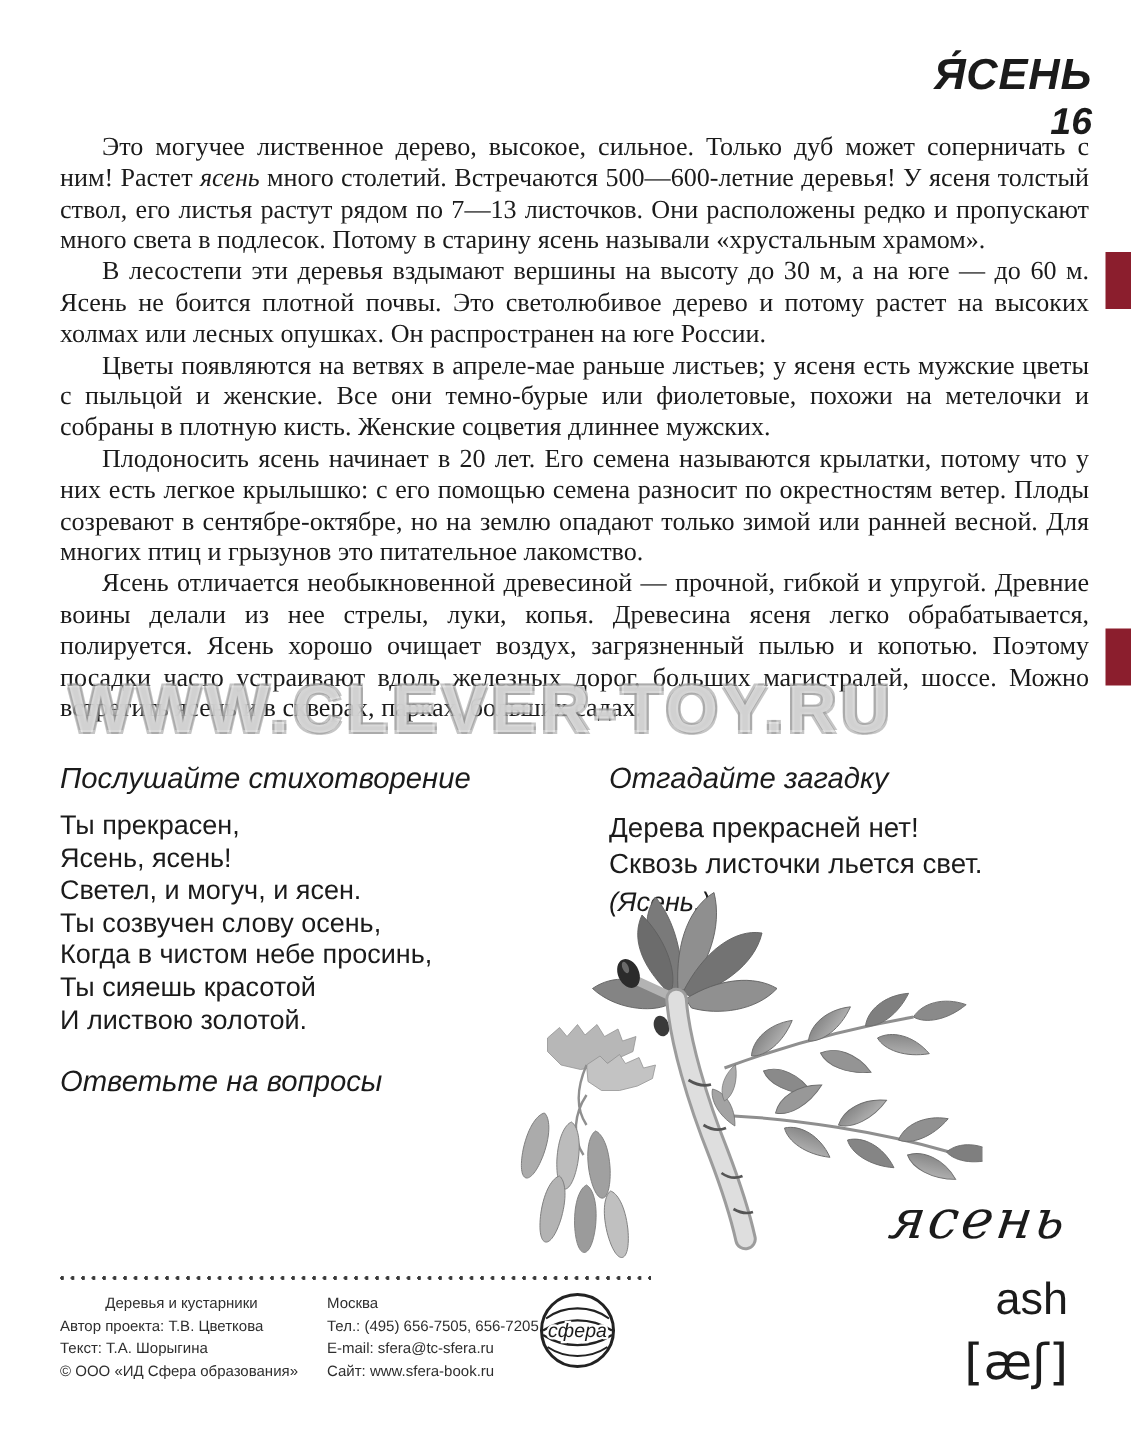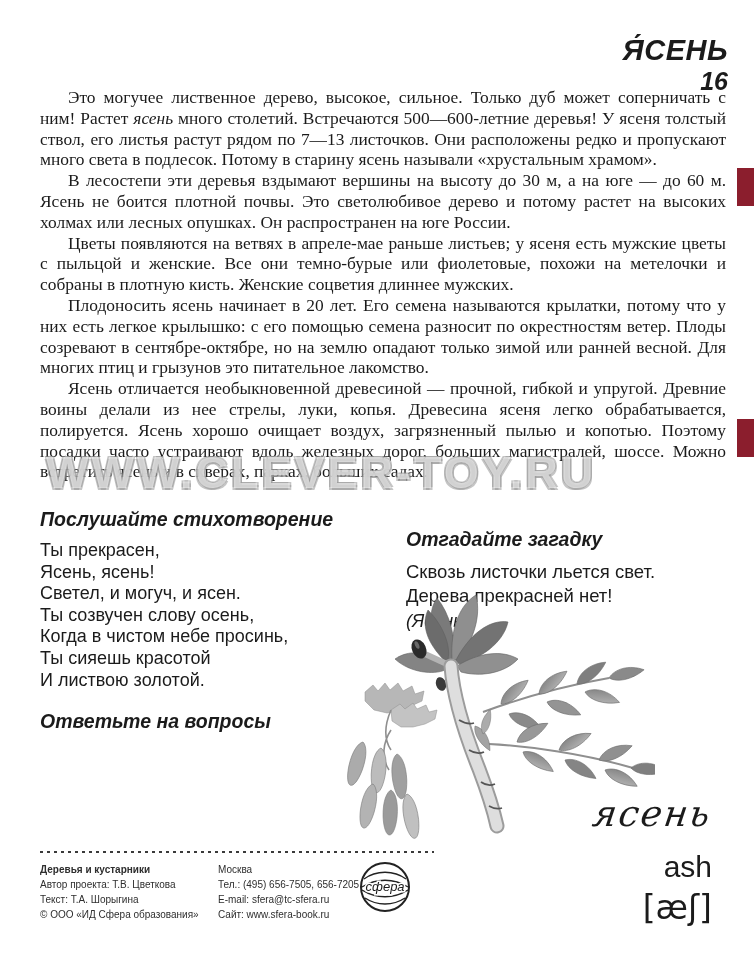--- a/index.html
+++ b/index.html
@@ -26,28 +26,28 @@
 
   
   .watermark{position:absolute;left:46px;top:447px;width:680px;z-index:5;
     font-size:45px;font-weight:bold;letter-spacing:3px;white-space:nowrap;
     color:rgba(255,255,255,.55);
     text-shadow:1.5px 1.5px 0 rgba(150,150,150,.55),-1.5px -1.5px 0 rgba(150,150,150,.55),
                 1.5px -1.5px 0 rgba(150,150,150,.55),-1.5px 1.5px 0 rgba(150,150,150,.55);
     pointer-events:none;}
 
   
-  .section-heading{font-weight:bold;font-style:italic;font-size:19.5px;margin:0 0 9px 0;}
+  .section-heading{font-weight:normal;font-style:italic;font-size:19.5px;margin:0 0 9px 0;}
 
   
   .poem-block{position:absolute;left:40px;top:508px;width:340px;}
   .poem-line{font-size:18px;line-height:21.6px;}
 
   
-  .riddle-block{position:absolute;left:406px;top:528px;width:324px;}
+  .riddle-block{position:absolute;left:406px;top:508px;width:324px;}
   .riddle-line{font-size:18.5px;line-height:24px;}
   .riddle-answer{font-style:italic;font-size:18px;padding-right:92px;margin-top:3px;}
 
   
   .questions-block{position:absolute;left:40px;top:710px;width:336px;}
   .questions-list{margin:0;padding:0 0 0 24px;}
   .questions-list li{font-size:18.5px;line-height:21px;margin-bottom:4px;}
 
   
   .word-block{position:absolute;right:42px;top:796px;text-align:right;z-index:3;}
@@ -57,21 +57,21 @@
   .word-ipa{font-family:"DejaVu Sans",sans-serif;font-size:33px;line-height:1;margin-top:9px;}
 
   
   .footer{position:absolute;left:40px;top:850px;width:394px;}
   .footer-dots{height:6px;margin-bottom:6px;
     background-image:radial-gradient(circle at 1.5px 2px,#3a3a3a 1.2px,transparent 1.4px);
     background-size:7px 6px;background-repeat:repeat-x;}
   .footer-cols{display:flex;gap:16px;font-size:10px;line-height:1.5;color:#2e2e2e;}
   .footer-col1{width:162px;}
   .footer-col2{width:180px;}
-  .footer-series{font-weight:bold;}
+  .footer-series{font-weight:normal;text-align:center;}
   .logo{position:absolute;left:318px;top:10px;width:54px;height:54px;}
 
   
   .tab{position:absolute;right:0;width:17px;height:38px;background:#8b1e2d;}
   .tab-top{top:168px;}
   .tab-bottom{top:419px;}
 
   
   .illustration{position:absolute;left:333px;top:592px;width:322px;height:252px;z-index:2;}
 </style>
@@ -105,22 +105,22 @@
         <div class="poem-line">Ты созвучен слову осень,</div>
         <div class="poem-line">Когда в чистом небе просинь,</div>
         <div class="poem-line">Ты сияешь красотой</div>
         <div class="poem-line">И листвою золотой.</div>
       </div>
   </div>
 
   <div class="riddle-block">
     <div class="section-heading">Отгадайте загадку</div>
     <div>
+        <div class="riddle-line">Дерева прекрасней нет!</div>
         <div class="riddle-line">Сквозь листочки льется свет.</div>
-        <div class="riddle-line">Дерева прекрасней нет!</div>
       </div>
     <div class="riddle-answer">(Ясень.)</div>
   </div>
 
   <div class="questions-block">
     <div class="section-heading">Ответьте на вопросы</div>
   </div>
 
   <svg class="illustration" viewBox="0 0 322 252">
     <defs>

